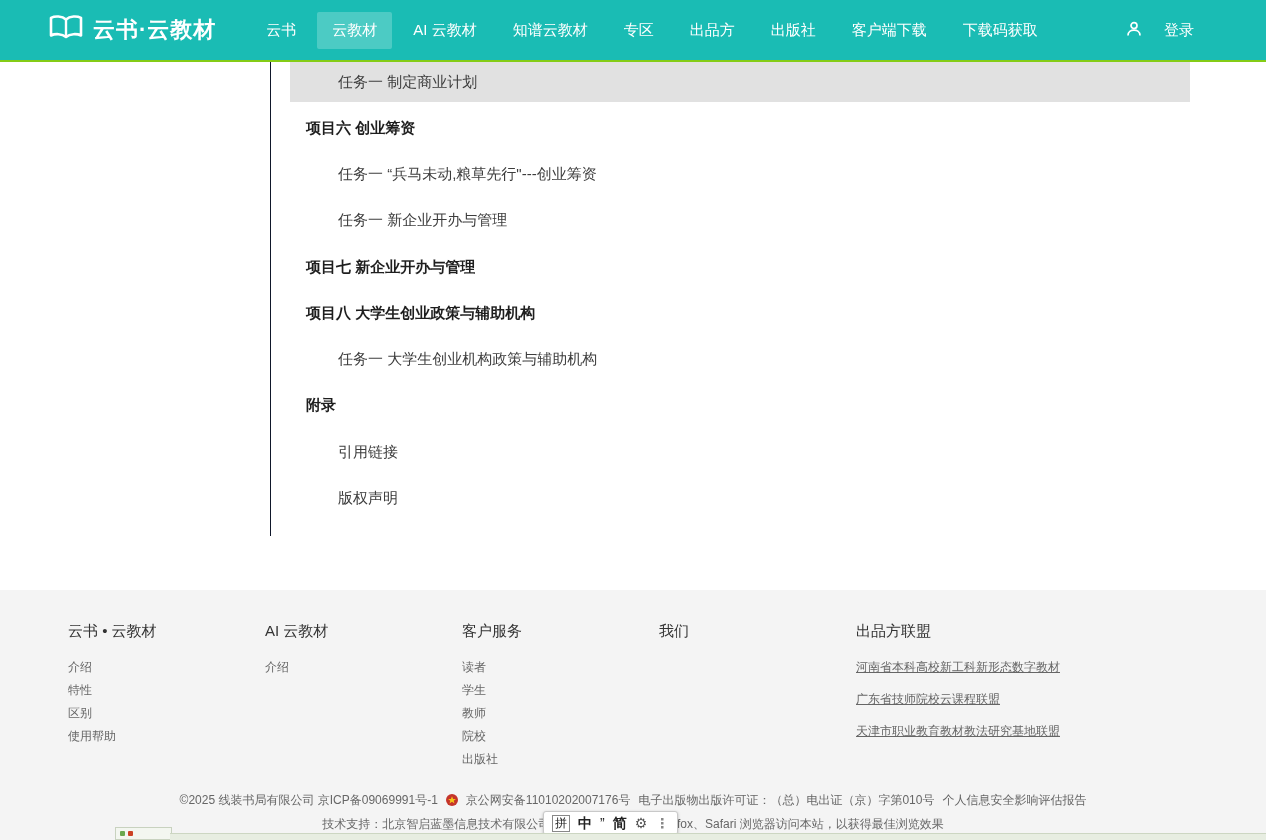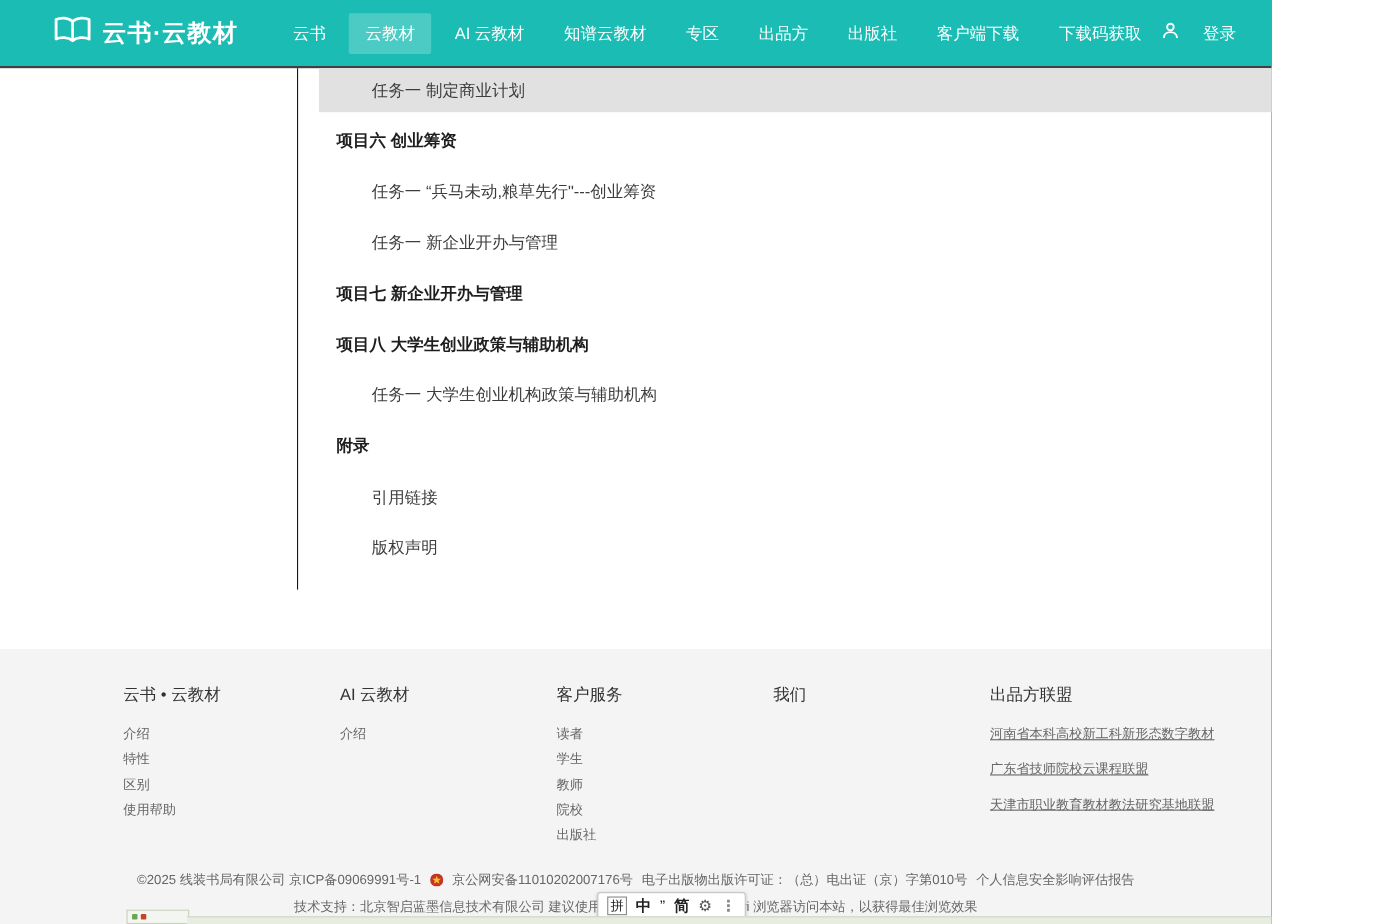--- a/index.html
+++ b/index.html
@@ -1,18 +1,18 @@
 <!DOCTYPE html>
 <html><head>
 <meta charset="utf-8">
 <style>
   * { margin:0; padding:0; box-sizing:border-box; }
   html,body { width:1266px; height:840px; overflow:hidden; background:#fff;
               font-family:"Liberation Sans","DejaVu Sans",sans-serif; }
-  .page { position:relative; width:1156px; height:840px; background:#404040; overflow:hidden; }
+  .page { position:relative; width:1266px; height:840px; background:#84cc16; overflow:hidden; }
 
   
   .header { height:60px; background:#1abcb4; display:flex; align-items:center;
             padding:0 72px 0 48px; color:#fff; }
   .logo { display:flex; align-items:center; gap:9px; cursor:pointer; }
   .logo-text { font-size:22px; font-weight:700; letter-spacing:1px; white-space:nowrap; }
   .nav { display:flex; margin-left:32px; }
   .nav-item { font-size:15px; padding:9px 15px; margin:0 3px; border-radius:2px;
               cursor:pointer; white-space:nowrap; }
   .nav-item.active { background:#4ccbc4; }
@@ -24,21 +24,21 @@
   .toc { margin-left:270px; width:920px; border-left:1px solid #0f172a; padding-bottom:14px; }
   .toc-row { height:46.3px; display:flex; align-items:center; font-size:15px;
              color:#3d3d3d; cursor:pointer; }
   .toc-row.task { padding-left:67px; }
   .toc-row.chapter { padding-left:35px; font-weight:700; color:#1e1e1e; }
   .toc-row.highlighted { margin-top:2px; margin-bottom:3px; height:40px;
                          margin-left:19px; padding-left:48px; background:#e1e1e1; }
 
   
   .footer { height:252px; background:#f4f4f4; padding-top:32px; }
-  .footer-cols { display:flex; padding-left:112px; }
+  .footer-cols { display:flex; padding-left:68px; }
   .fcol { flex:0 0 197px; }
   .fcol.wide { flex:1 1 auto; }
   .fcol-title { font-size:15px; color:#333; font-weight:400; margin-bottom:20px; }
   .fcol ul { list-style:none; }
   .fcol li { font-size:12px; color:#666; line-height:13px; margin-bottom:10px; cursor:pointer; }
   .fcol.alliance li { margin-bottom:19px;text-decoration:underline; }
   .footer-meta { margin-top:16px; text-align:center; font-size:12px; color:#666; }
   .meta-line1 span { margin:0 4px; }
   .meta-line1 .linkish { cursor:pointer; }
   .badge-icon { display:inline-block; vertical-align:-2px; margin:0 2px 0 8px; }

